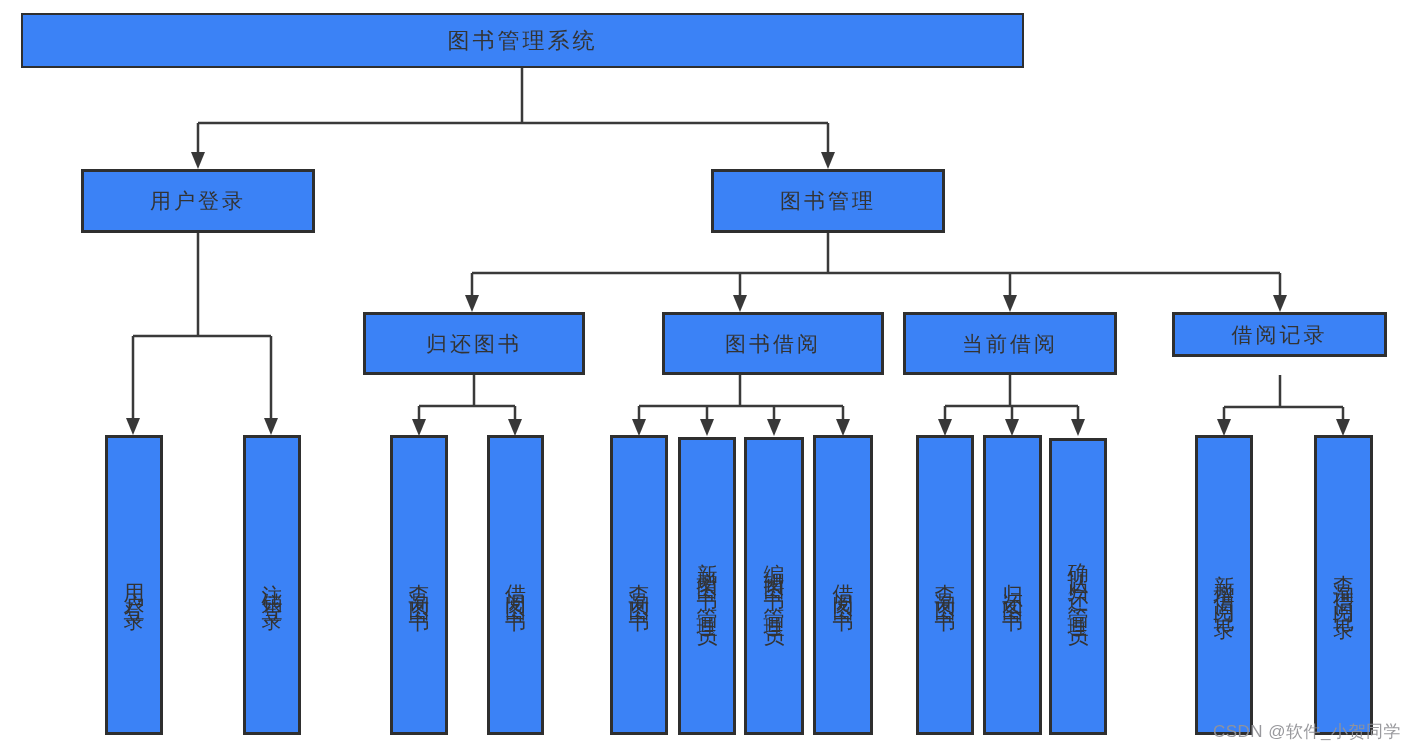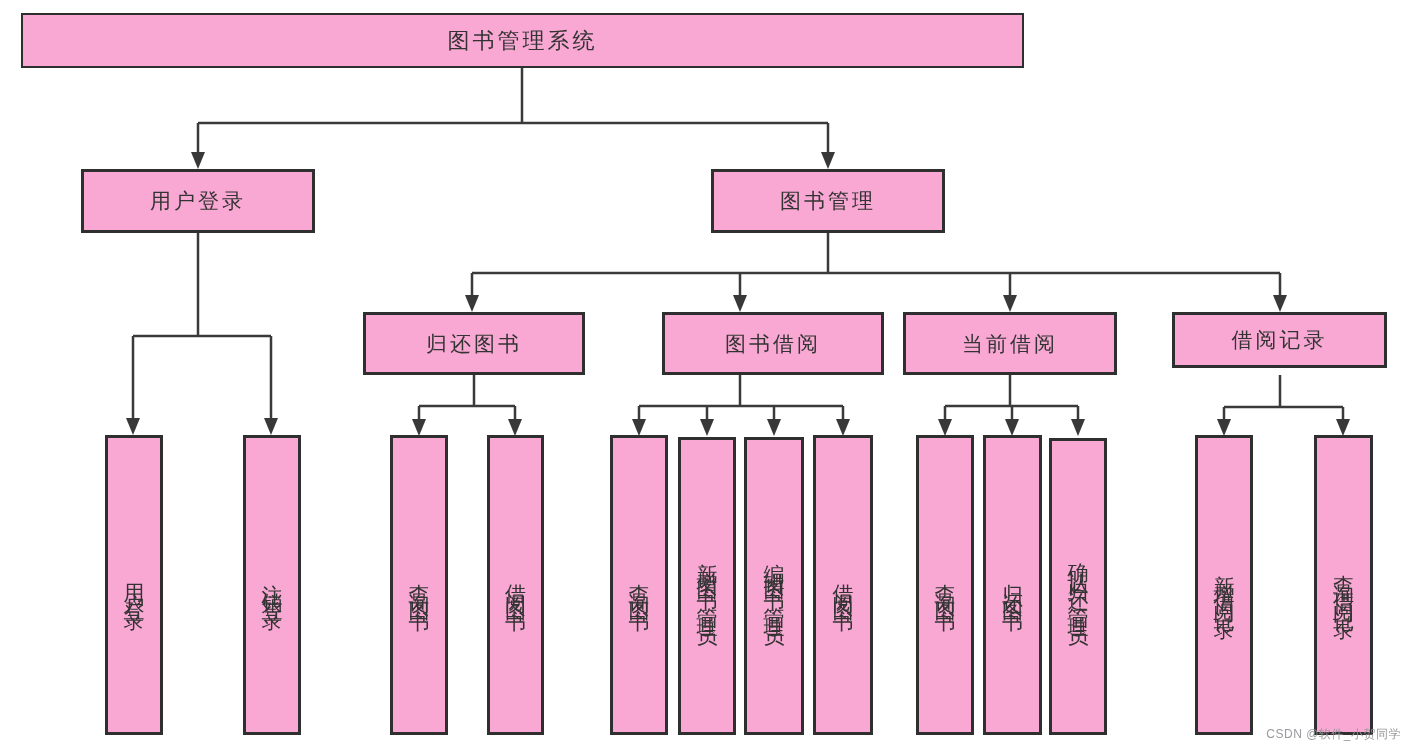--- a/index.html
+++ b/index.html
@@ -17,21 +17,21 @@
   }
   .connectors {
     position: absolute;
     left: 0;
     top: 0;
     pointer-events: none;
   }
   .node {
     position: absolute;
     box-sizing: border-box;
-    background: #f9a8d4;
+    background: #3b82f6;
     border: 3px solid #2f2f2f;
     display: flex;
     align-items: center;
     justify-content: center;
     color: #333333;
     white-space: nowrap;
   }
   .node.h {
     font-size: 21px;
     letter-spacing: 3px;
@@ -43,21 +43,21 @@
   .node.v {
     writing-mode: vertical-rl;
     text-orientation: mixed;
     font-size: 21px;
     letter-spacing: 9px;
   }
   .watermark {
     position: absolute;
     right: 4px;
     bottom: 4px;
-    font-size: 12px;
+    font-size: 17px;
     color: rgba(148, 148, 152, 0.95);
     letter-spacing: 0.5px;
   }
 </style>
 </head>
 <body>
 
 <div class="canvas">
 
   <svg class="connectors" width="1405" height="747" viewBox="0 0 1405 747">
@@ -108,21 +108,21 @@
   </svg>
 
   <div class="node h root" style="left:21px; top:13px; width:1003px; height:55px;">图书管理系统</div>
 
   <div class="node h" style="left:81px; top:169px; width:234px; height:64px;">用户登录</div>
   <div class="node h" style="left:711px; top:169px; width:234px; height:64px;">图书管理</div>
 
   <div class="node h" style="left:363px; top:312px; width:222px; height:63px;">归还图书</div>
   <div class="node h" style="left:629px; top:312px; width:222px; height:63px;margin-left:33px;">图书借阅</div>
   <div class="node h" style="left:903px; top:312px; width:214px; height:63px;">当前借阅</div>
-  <div class="node h" style="left:1172px; top:312px; width:215px; height:56px;">借阅记录</div>
+  <div class="node h" style="left:1172px; top:312px; width:215px; height:45px;">借阅记录</div>
 
   <div class="node v" style="left:105px; top:435px; width:58px; height:300px;">用户登录</div>
   <div class="node v" style="left:243px; top:435px; width:58px; height:300px;">注销登录</div>
 
   <div class="node v" style="left:390px; top:435px; width:58px; height:300px;">查询图书</div>
   <div class="node v" style="left:487px; top:435px; width:57px; height:300px;">借阅图书</div>
 
   <div class="node v" style="left:610px; top:435px; width:58px; height:300px;">查询图书</div>
   <div class="node v" style="left:678px; top:437px; width:58px; height:298px;">新增图书（管理员）</div>
   <div class="node v" style="left:744px; top:437px; width:60px; height:298px;">编辑图书（管理员）</div>

